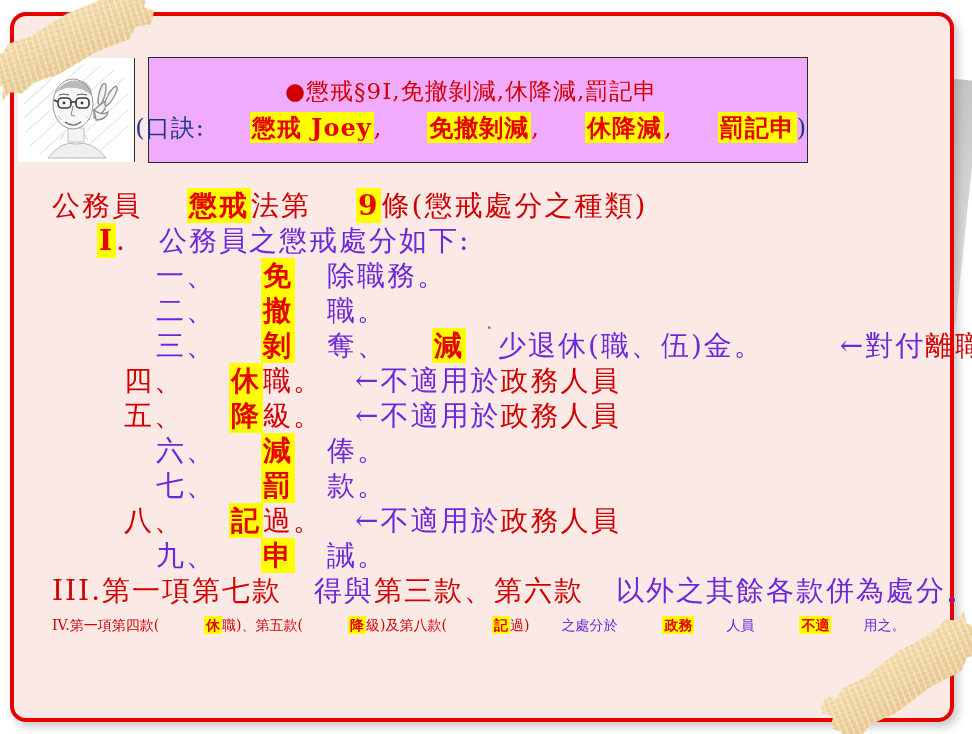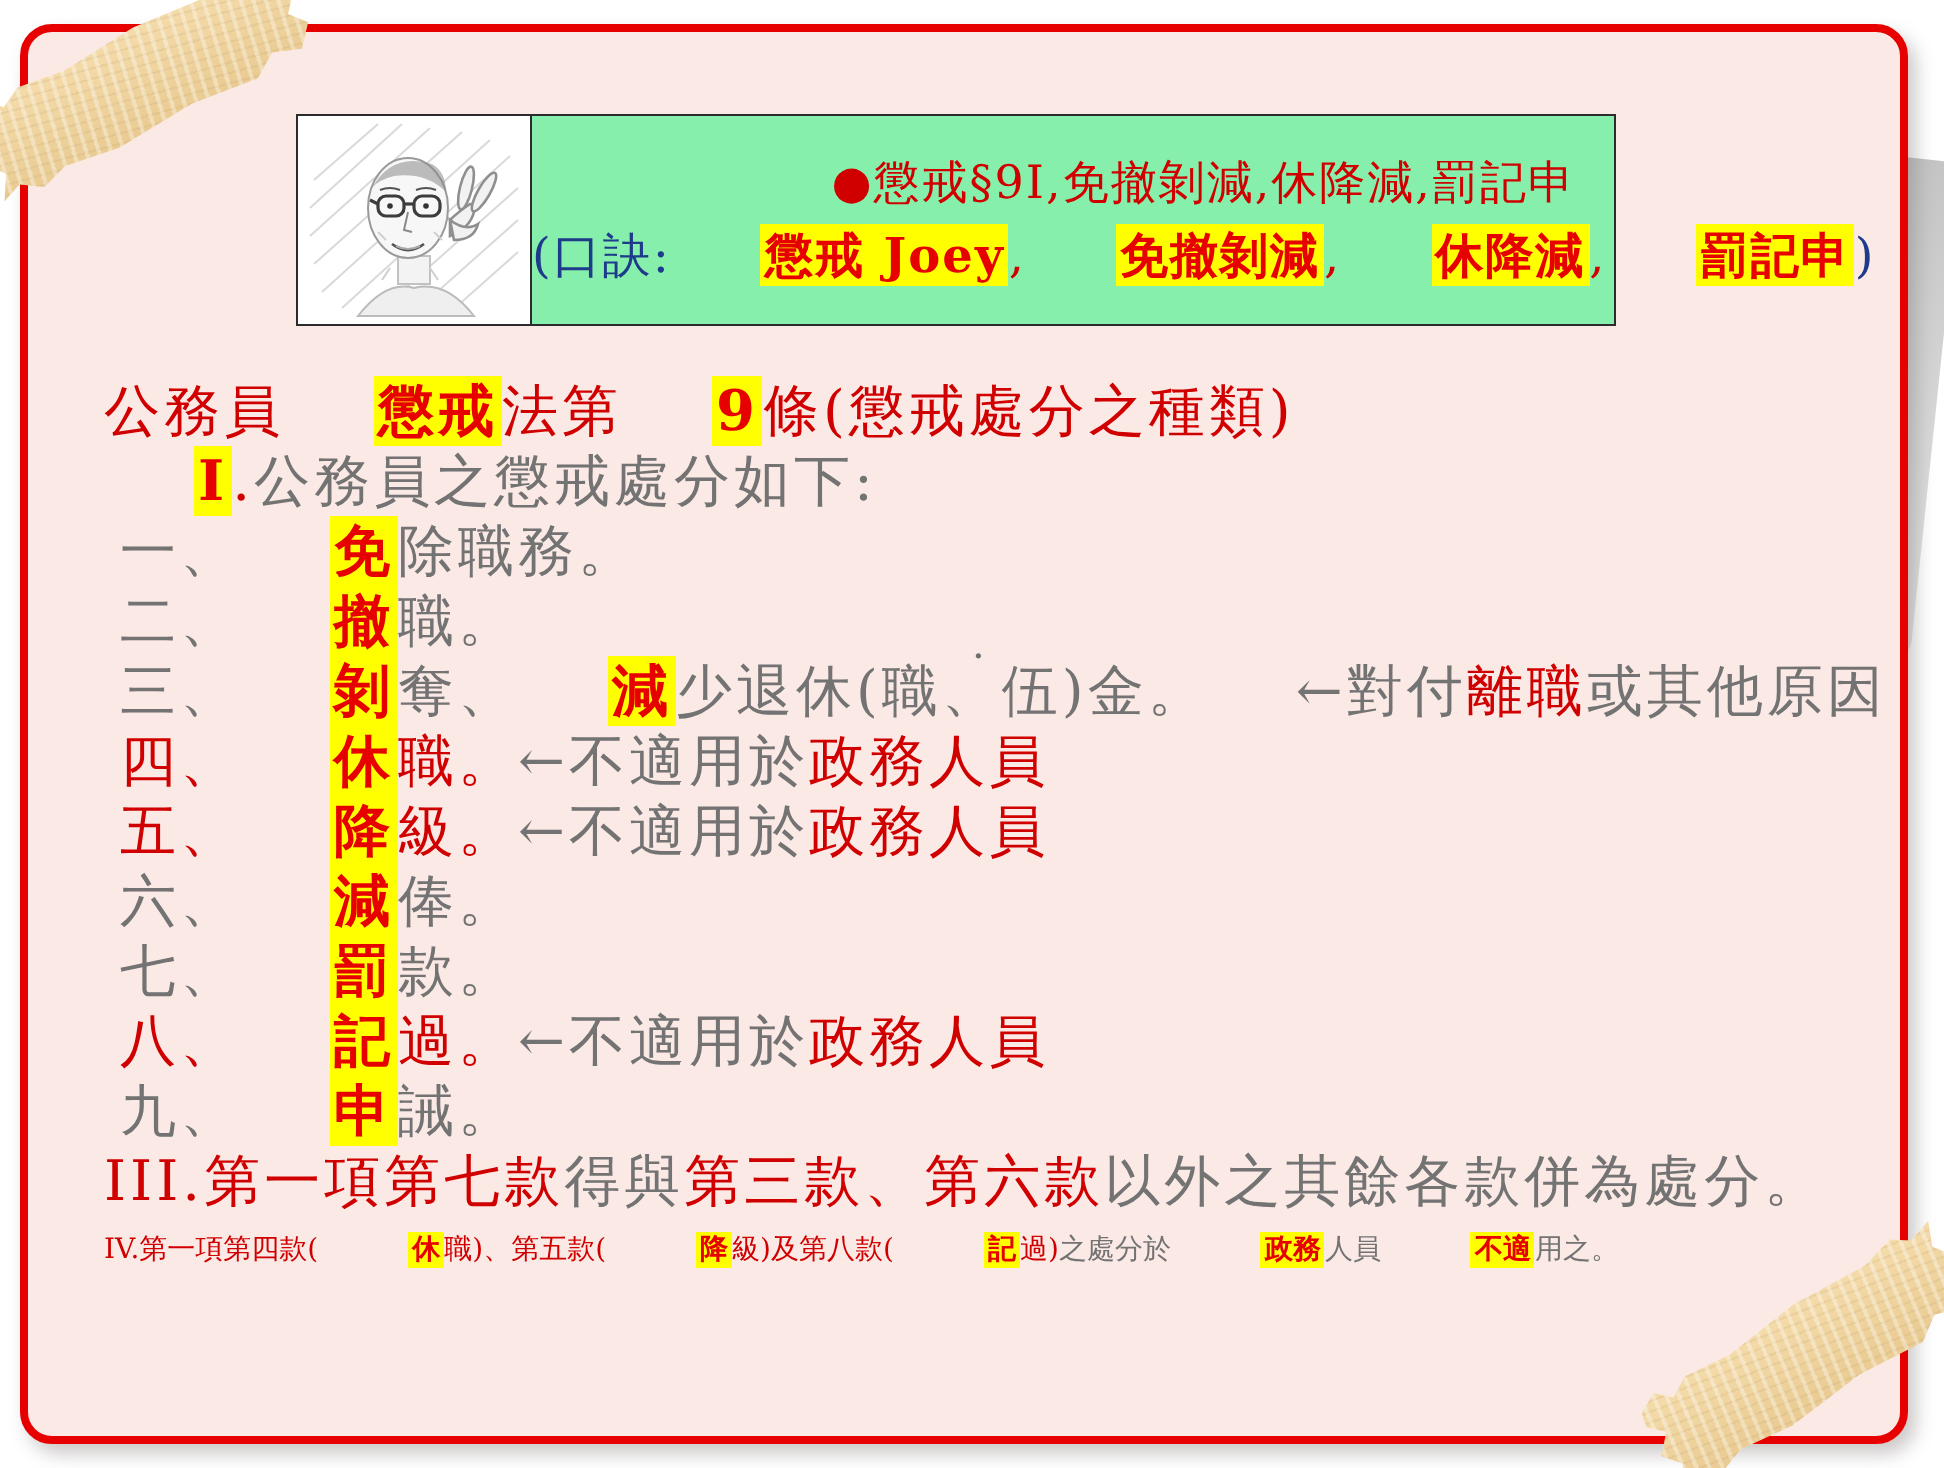--- a/index.html
+++ b/index.html
@@ -15,39 +15,39 @@
   }
   .page{
     position:absolute;left:10px;top:12px;width:936px;height:702px;
     background:#fbe9e5;border:4px solid #e60000;border-radius:16px;
     box-shadow:4px 5px 9px rgba(120,110,110,.38);
     z-index:1;
   }
   
   .header-card{
     position:absolute;left:134px;top:41px;width:658px;height:104px;
-    background:#86efac;border:1px solid #2b2b2b;display:flex;
+    background:#f0abfc;border:1px solid #2b2b2b;display:flex;justify-content:flex-end;
   }
   .portrait-cell{
     width:120px;border-right:1px solid #2b2b2b;background:#ffffff;
     display:flex;align-items:center;justify-content:center;
   }
   .header-text{
     flex:1;display:flex;flex-direction:column;justify-content:center;
     align-items:center;gap:5px;white-space:pre;
   }
   .h-line1{font-size:23px;color:#d40000;letter-spacing:1px;}
   .h-line2{font-size:24px;letter-spacing:1px;}
   
   .content{position:absolute;left:0;right:0;top:172px;}
   .line{white-space:pre;font-size:28px;line-height:35px;height:35px;letter-spacing:2px;color:#1c1c1c;}
   .line.l1{padding-left:38px;}
-  .line.l2{padding-left:46px;}
+  .line.l2{padding-left:110px;}
   .line.tight{letter-spacing:0px;font-size:14px;}
-  .seg-k{color:#737373;}
+  .seg-k{color:#6d28d9;margin-left:32px;}
   .seg-r{color:#d00000;}
   .seg-b{color:#1e3a8a;}
   .seg-h{color:#e60000;background:#ffff00;font-weight:bold;padding:1px 2px;margin-left:45px;}
   .seg-gap{display:inline-block;width:44px;}
   .stray-dot{position:absolute;left:472px;top:294px;color:#6f6f6f;font-size:20px;}
   
   .tape{
     position:absolute;z-index:5;
     background:
       repeating-linear-gradient(100deg, rgba(255,255,255,.35) 0 2px, rgba(255,255,255,0) 2px 6px),

